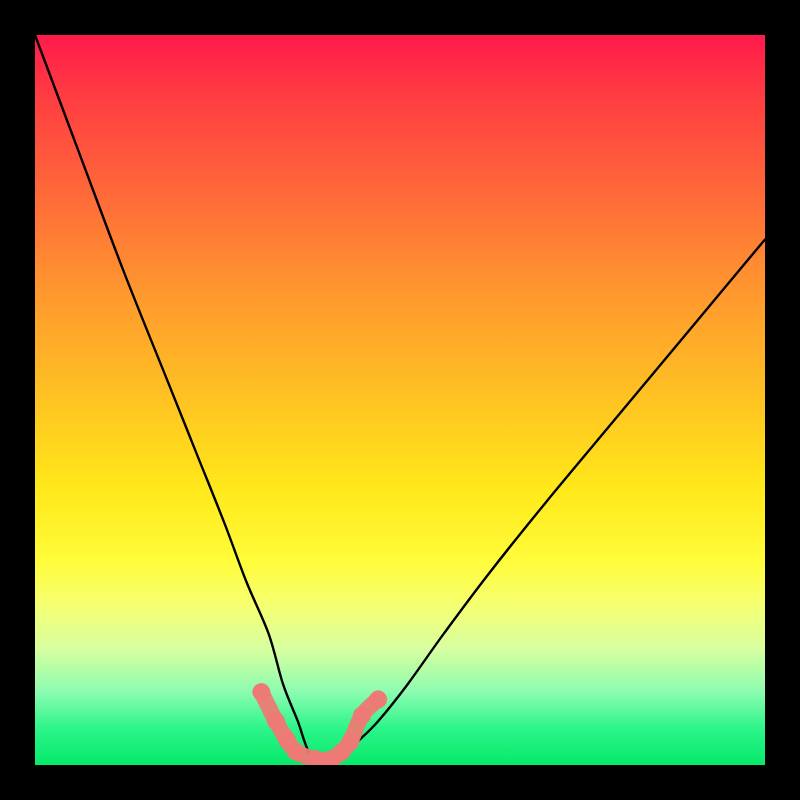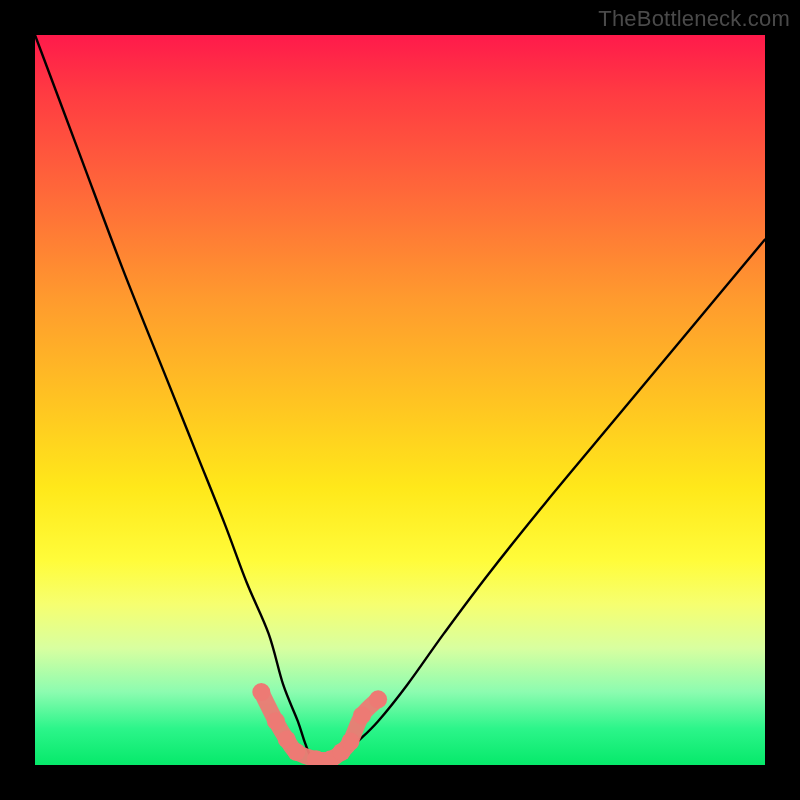--- a/index.html
+++ b/index.html
@@ -57,21 +57,20 @@
     left: 0;
     top: 0;
     width: 730px;
     height: 730px;
   }
 </style>
 </head>
 <body>
 
 <div class="frame">
-  <div class="watermark">TheBottleneck.com</div>
   <div class="plot">
     <svg class="curves" viewBox="0 0 730 730" preserveAspectRatio="none">
       <g id="curve-group">
           <path d="M 0.0 0.0 C 7.3 19.5, 29.2 77.9, 43.8 116.8 C 58.4 155.7, 73.0 195.9, 87.6 233.6 C 102.2 271.3, 119.2 312.7, 131.4 343.1 C 143.6 373.5, 150.9 391.8, 160.6 416.1 C 170.3 440.4, 181.3 467.2, 189.8 489.1 C 198.3 511.0, 204.4 529.3, 211.7 547.5 C 219.0 565.8, 227.5 581.6, 233.6 598.6 C 239.7 615.6, 243.3 635.1, 248.2 649.7 C 253.1 664.3, 259.2 676.5, 262.8 686.2 C 266.4 695.9, 267.7 702.0, 270.1 708.1 C 272.5 714.2, 273.8 720.3, 277.4 722.7 C 281.0 725.1, 287.1 722.7, 292.0 722.7 C 296.9 722.7, 301.7 725.1, 306.6 722.7 C 311.5 720.3, 315.1 714.2, 321.2 708.1 C 327.3 702.0, 334.6 695.9, 343.1 686.2 C 351.6 676.5, 361.4 664.3, 372.3 649.7 C 383.3 635.1, 395.4 616.9, 408.8 598.6 C 422.2 580.4, 435.6 562.1, 452.6 540.2 C 469.6 518.3, 489.1 494.0, 511.0 467.2 C 532.9 440.4, 559.7 408.8, 584.0 379.6 C 608.3 350.4, 632.7 321.2, 657.0 292.0 C 681.3 262.8, 717.8 219.0, 730.0 204.4" fill="none" stroke="#000000" stroke-width="2.4" stroke-linecap="round"></path>
         </g>
       <g id="points-group">
           <path d="M 226.3 657.0 C 228.7 661.9, 236.6 678.3, 240.9 686.2 C 245.2 694.1, 248.4 699.3, 251.8 704.5 C 255.3 709.6, 256.5 713.6, 261.3 716.9 C 266.2 720.1, 275.3 722.9, 281.1 724.2 C 286.8 725.4, 291.4 725.4, 295.7 724.2 C 299.9 722.9, 303.3 719.8, 306.6 716.9 C 309.9 713.9, 312.0 712.7, 315.4 706.6 C 318.8 700.6, 322.4 687.4, 327.0 680.4 C 331.7 673.3, 340.4 667.0, 343.1 664.3" fill="none" stroke="#ed7a74" stroke-width="16" stroke-linecap="round" stroke-linejoin="round" opacity="0.95"></path>
           <circle cx="226.3" cy="657.0" r="9" fill="#ed7a74"></circle>
           <circle cx="240.9" cy="686.2" r="9" fill="#ed7a74"></circle>
           <circle cx="251.8" cy="704.5" r="9" fill="#ed7a74"></circle>

